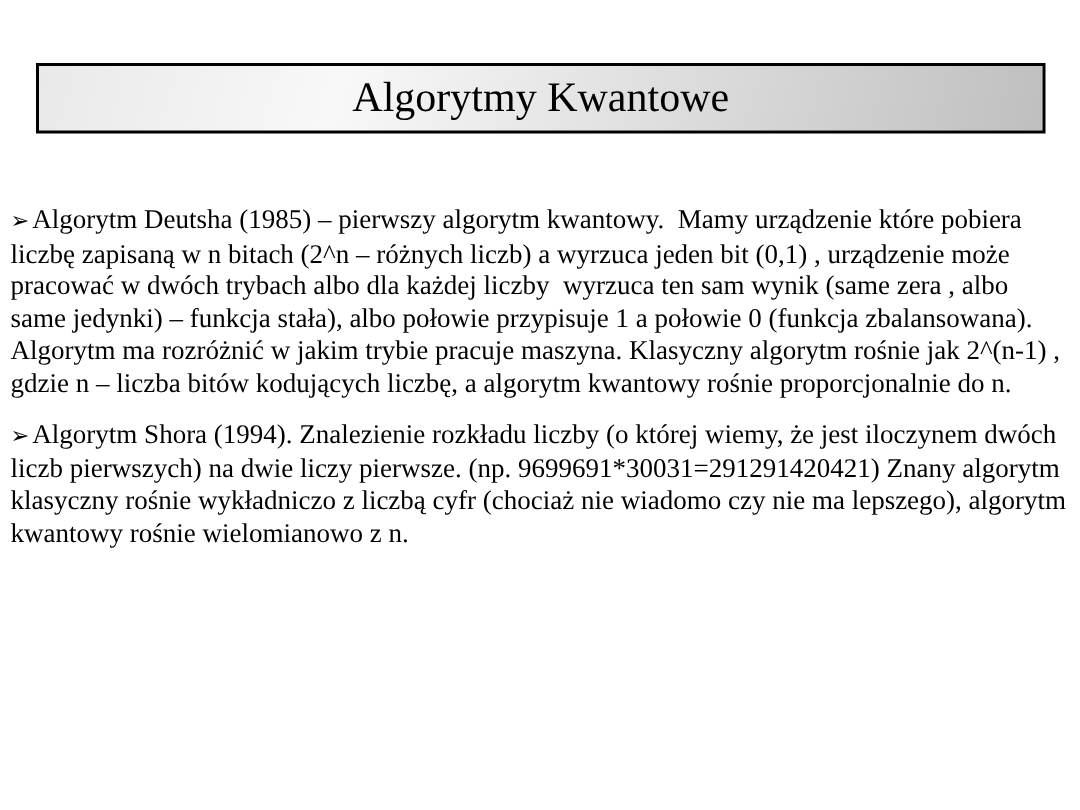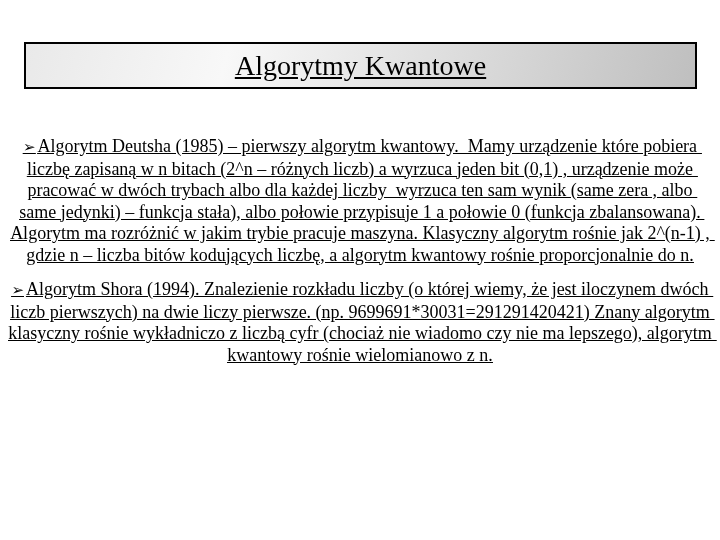--- a/index.html
+++ b/index.html
@@ -3,21 +3,21 @@
 <meta charset="utf-8">
 <style>
   :root {
     --bg: #ffffff;
     --text: #000000;
     --bar-border: #000000;
     --bar-light: #f8f8f8;
     --bar-mid: #e9e9e9;
     --bar-dark: #bfbfbf;
   }
-  * { margin: 0; padding: 0; box-sizing: border-box; text-decoration: underline; }
+  * { margin: 0; padding: 0; box-sizing: border-box; }
   html, body { background: #ffffff; }
   .slide {
     position: relative;
     width: 720px;
     height: 540px;
     background: var(--bg);
     font-family: "Liberation Serif", "DejaVu Serif", serif;
     color: var(--text);
     overflow: hidden;
   }
@@ -43,21 +43,21 @@
     position: absolute;
     left: 7px;
     top: 136px;
     width: 706px;
   }
   .para {
     font-size: 18px;
     line-height: 21.5px;
     margin-bottom: 13px;
     white-space: pre-wrap;
-    text-align: center;
+    text-align: left;
   }
   .bullet {
     font-family: "DejaVu Sans", sans-serif;
     font-size: 15px;
     padding-right: 2px;
   }
 </style>
 </head>
 <body>
 

